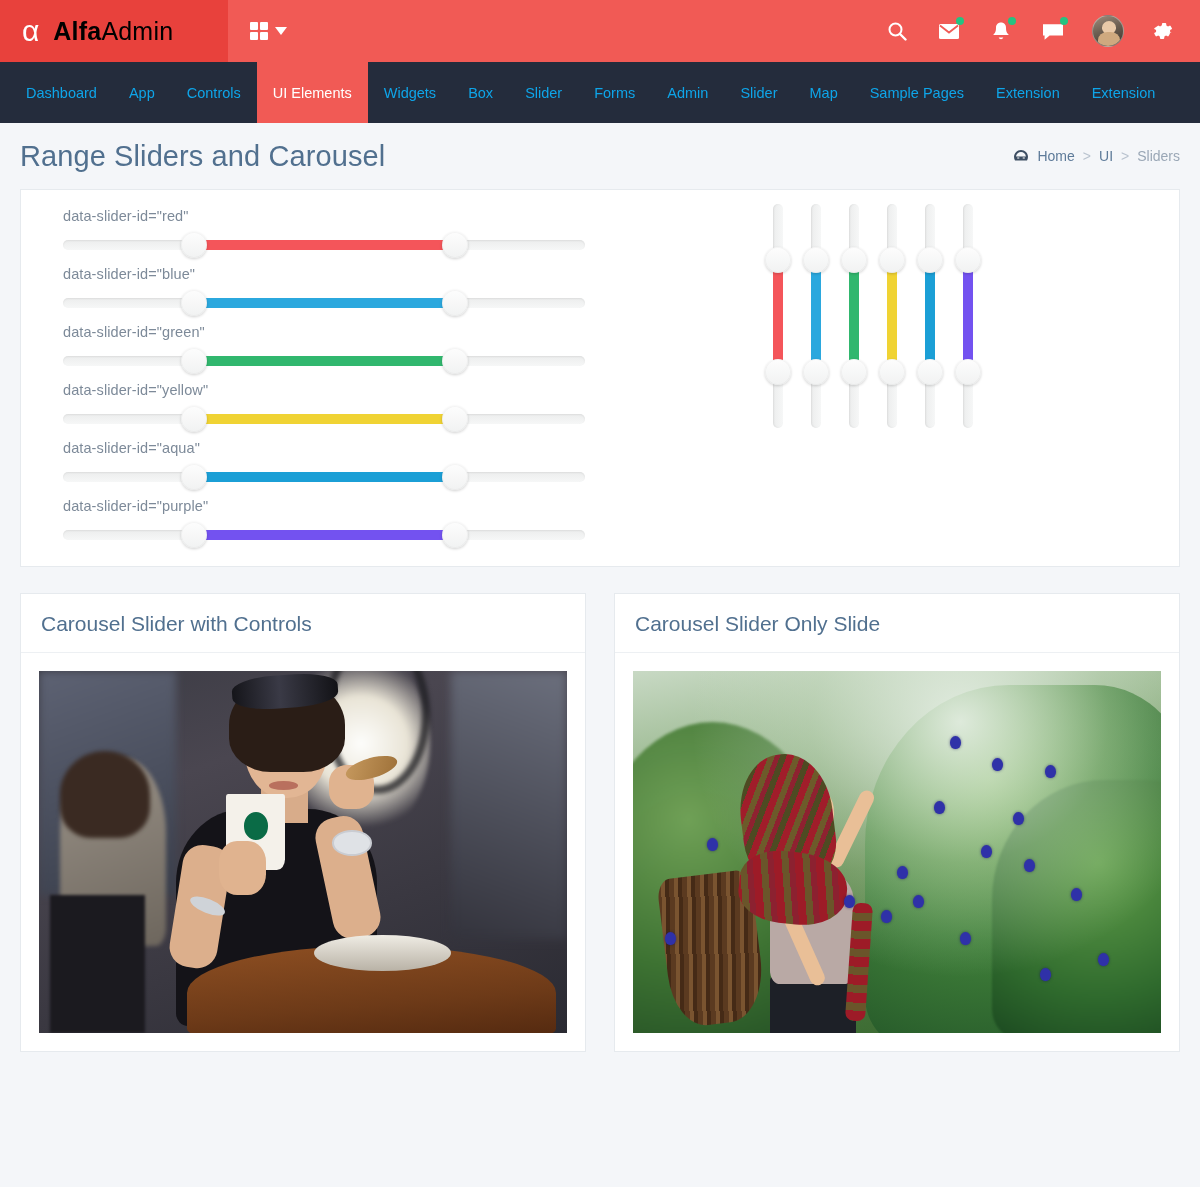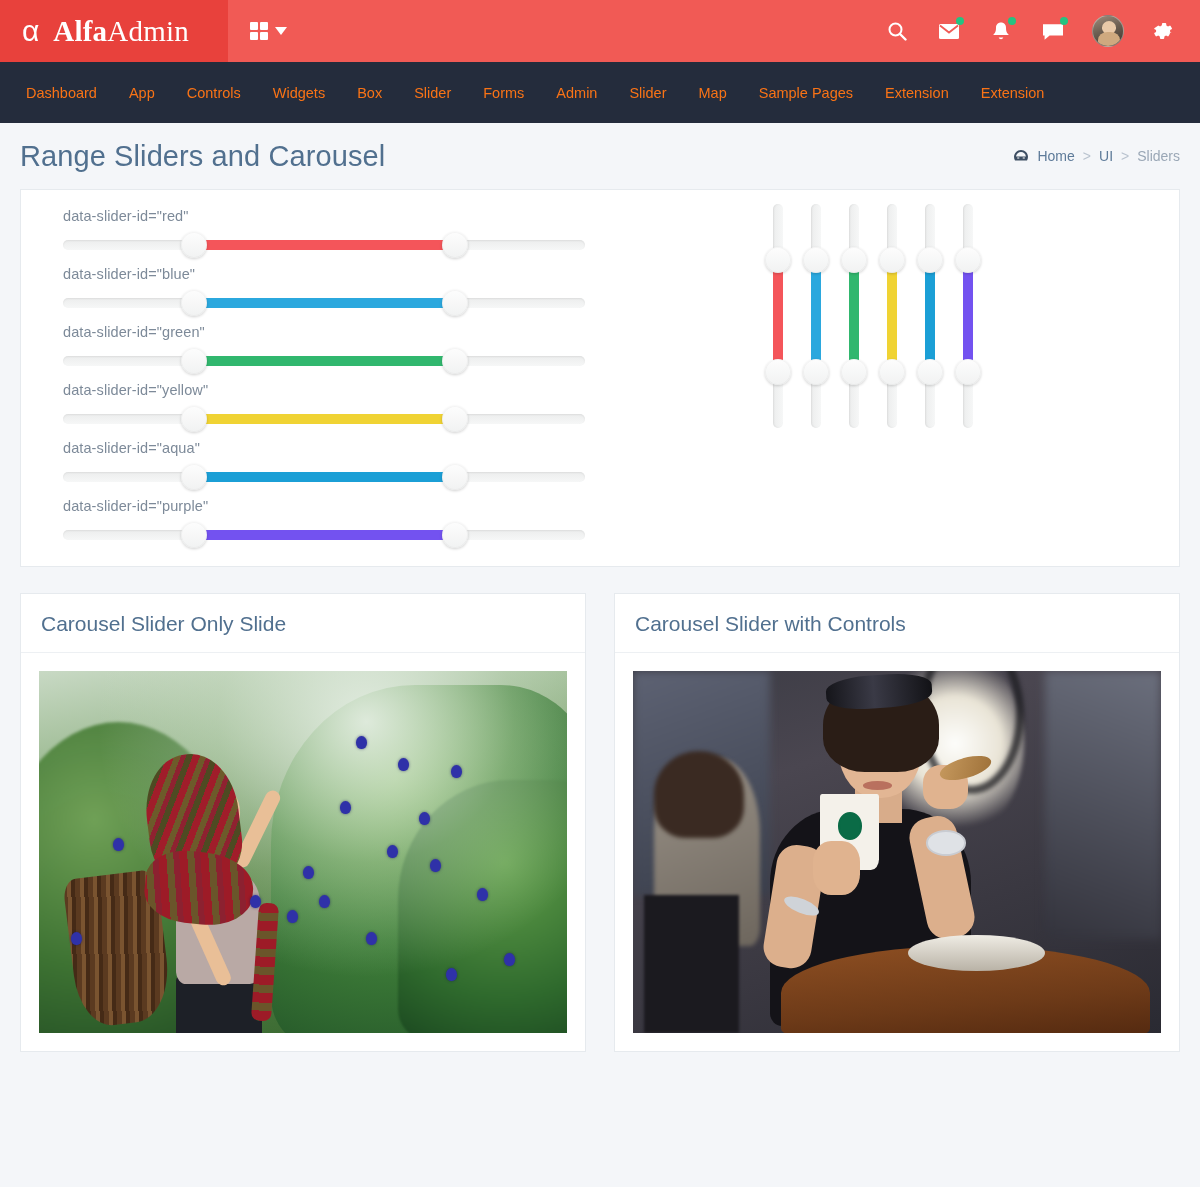--- a/index.html
+++ b/index.html
@@ -12,21 +12,21 @@
     overflow:hidden;
   }
 
   
   .topbar { height:62px; display:flex; align-items:stretch; background:#f15a55; }
   .brand {
     width:228px; background:#e8413c; display:flex; align-items:center;
     padding-left:22px; gap:14px; flex:none;
   }
   .brand-logo { font-size:30px; color:#fff; line-height:1; font-weight:400; }
-  .brand-name { font-size:29px; color:#ffffff; letter-spacing:.2px;font-family:Liberation Serif, serif; }
+  .brand-name { font-size:25px; color:#000000; letter-spacing:.2px; }
   .brand-name b { font-weight:700; }
   .brand-name span { font-weight:300; }
   .grid-toggle {
     display:flex; align-items:center; gap:7px; padding:0 22px; cursor:pointer;
   }
   .grid-glyph { display:grid; grid-template-columns:8px 8px; grid-template-rows:8px 8px; gap:2px; }
   .grid-glyph i { background:#fff; display:block; border-radius:1px; }
   .caret-down { width:0;height:0;border-left:6px solid transparent;border-right:6px solid transparent;border-top:8px solid #fff; }
   .topbar-spacer { flex:1; }
   .topbar-actions { display:flex; align-items:center; gap:26px; padding-right:24px; }
@@ -38,21 +38,21 @@
     background:linear-gradient(160deg,#9e8e7e 0%,#6d5f52 45%,#3b322b 100%);
     position:relative; border:1px solid rgba(255,255,255,.35);
   }
   .avatar::before{content:"";position:absolute;left:9px;top:5px;width:14px;height:13px;border-radius:50% 50% 45% 45%;background:#e9c9a8;}
   .avatar::after{content:"";position:absolute;left:5px;top:16px;width:22px;height:18px;border-radius:44% 44% 0 0;background:#cfa97f;}
 
   
   .navbar { height:61px; background:#242c3c; display:flex; align-items:stretch; padding-left:10px; }
   .nav-item {
     display:flex; align-items:center; padding:0 16px; font-size:14.5px;
-    color:#f97316; cursor:pointer; white-space:nowrap;
+    color:#0ea5e9; cursor:pointer; white-space:nowrap;
   }
   .nav-item.active { background:#f15a55; color:#fff; }
 
   
   .page-head { height:66px; display:flex; align-items:center; padding:0 20px; }
   .page-title { font-size:29px; font-weight:400; color:#51708f; letter-spacing:.1px; }
   .breadcrumb { margin-left:auto; display:flex; align-items:center; gap:8px; font-size:14px; color:#5d7a99; }
   .bc-sep { color:#b9c3cf; }
   .bc-current { color:#9aa7b6; }
   .bc-icon { display:flex; }
@@ -223,20 +223,21 @@
           <path fill="#fff" d="M19.6 12.8l-1.5-.9a7.4 7.4 0 0 0 0-1.8l1.5-.9a.8.8 0 0 0 .3-1l-1.3-2.2a.8.8 0 0 0-1-.3l-1.6.7a7.3 7.3 0 0 0-1.6-.9l-.2-1.7a.8.8 0 0 0-.8-.7h-2.6a.8.8 0 0 0-.8.7l-.2 1.7c-.6.2-1.1.5-1.6.9l-1.6-.7a.8.8 0 0 0-1 .3L2.3 8.2a.8.8 0 0 0 .3 1l1.5.9a7.4 7.4 0 0 0 0 1.8l-1.5.9a.8.8 0 0 0-.3 1l1.3 2.2a.8.8 0 0 0 1 .3l1.6-.7c.5.4 1 .7 1.6.9l.2 1.7c0 .4.4.7.8.7h2.6c.4 0 .8-.3.8-.7l.2-1.7c.6-.2 1.1-.5 1.6-.9l1.6.7a.8.8 0 0 0 1-.3l1.3-2.2a.8.8 0 0 0-.3-1z"></path>
         </svg>
     </span>
   </div>
 </div>
 
 <div class="navbar">
   <div class="nav-item">Dashboard</div>
   <div class="nav-item">App</div>
   <div class="nav-item">Controls</div>
+  <div class="nav-item active">UI Elements</div>
   <div class="nav-item">Widgets</div>
   <div class="nav-item">Box</div>
   <div class="nav-item">Slider</div>
   <div class="nav-item">Forms</div>
   <div class="nav-item">Admin</div>
   <div class="nav-item">Slider</div>
   <div class="nav-item">Map</div>
   <div class="nav-item">Sample Pages</div>
   <div class="nav-item">Extension</div>
   <div class="nav-item">Extension</div>
@@ -362,20 +363,56 @@
           <div class="vfill" style="background: rgb(115, 82, 240); top: 25%; height: 50%;"></div>
           <div class="vhandle" style="top: calc(25% - 13px);"></div>
           <div class="vhandle" style="top: calc(75% - 13px);"></div>
         </div>
       </div>
     </div>
   </div>
 </div>
 
 <div class="carousel-row">
+
+  <div class="card carousel-card">
+    <div class="card-head">
+      <div class="card-title">Carousel Slider with Controls</div>
+    </div>
+    <div class="card-body">
+      <div class="photo photo-cafe">
+        <div class="pc-winL"></div>
+        <div class="pc-winR"></div>
+        <div class="pc-glow"></div>
+        <div class="pc-ring"></div>
+        <div class="pc-bgperson"></div>
+        <div class="pc-bghair"></div>
+        <div class="pc-chair"></div>
+        <div class="pc-dress"></div>
+        <div class="pc-armL"></div>
+        <div class="pc-armR"></div>
+        <div class="pc-neck"></div>
+        <div class="pc-face"></div>
+        <div class="pc-eyeL"></div>
+        <div class="pc-eyeR"></div>
+        <div class="pc-lips"></div>
+        <div class="pc-hair"></div>
+        <div class="pc-glasses"></div>
+        <div class="pc-cup"></div>
+        <div class="pc-cuplogo"></div>
+        <div class="pc-handL"></div>
+        <div class="pc-handR"></div>
+        <div class="pc-cookie"></div>
+        <div class="pc-watch"></div>
+        <div class="pc-bracelet"></div>
+        <div class="pc-table"></div>
+        <div class="pc-plate"></div>
+      </div>
+    </div>
+  </div>
 
   <div class="card carousel-card">
     <div class="card-head">
       <div class="card-title">Carousel Slider Only Slide</div>
     </div>
     <div class="card-body">
       <div class="photo photo-garden">
         <div class="pg-bushL"></div>
         <div class="pg-bushR"></div>
         <div class="pg-bushR2"></div>
@@ -404,49 +441,13 @@
         <div class="pg-flower" style="left:62%;top:72%"></div>
         <div class="pg-flower" style="left:88%;top:78%"></div>
         <div class="pg-flower" style="left:77%;top:82%"></div>
         <div class="pg-flower" style="left:40%;top:62%"></div>
         <div class="pg-flower" style="left:6%;top:72%"></div>
         <div class="pg-flower" style="left:14%;top:46%"></div>
       </div>
     </div>
   </div>
 
-  <div class="card carousel-card">
-    <div class="card-head">
-      <div class="card-title">Carousel Slider with Controls</div>
-    </div>
-    <div class="card-body">
-      <div class="photo photo-cafe">
-        <div class="pc-winL"></div>
-        <div class="pc-winR"></div>
-        <div class="pc-glow"></div>
-        <div class="pc-ring"></div>
-        <div class="pc-bgperson"></div>
-        <div class="pc-bghair"></div>
-        <div class="pc-chair"></div>
-        <div class="pc-dress"></div>
-        <div class="pc-armL"></div>
-        <div class="pc-armR"></div>
-        <div class="pc-neck"></div>
-        <div class="pc-face"></div>
-        <div class="pc-eyeL"></div>
-        <div class="pc-eyeR"></div>
-        <div class="pc-lips"></div>
-        <div class="pc-hair"></div>
-        <div class="pc-glasses"></div>
-        <div class="pc-cup"></div>
-        <div class="pc-cuplogo"></div>
-        <div class="pc-handL"></div>
-        <div class="pc-handR"></div>
-        <div class="pc-cookie"></div>
-        <div class="pc-watch"></div>
-        <div class="pc-bracelet"></div>
-        <div class="pc-table"></div>
-        <div class="pc-plate"></div>
-      </div>
-    </div>
-  </div>
-
 </div>
 
 </body></html>

